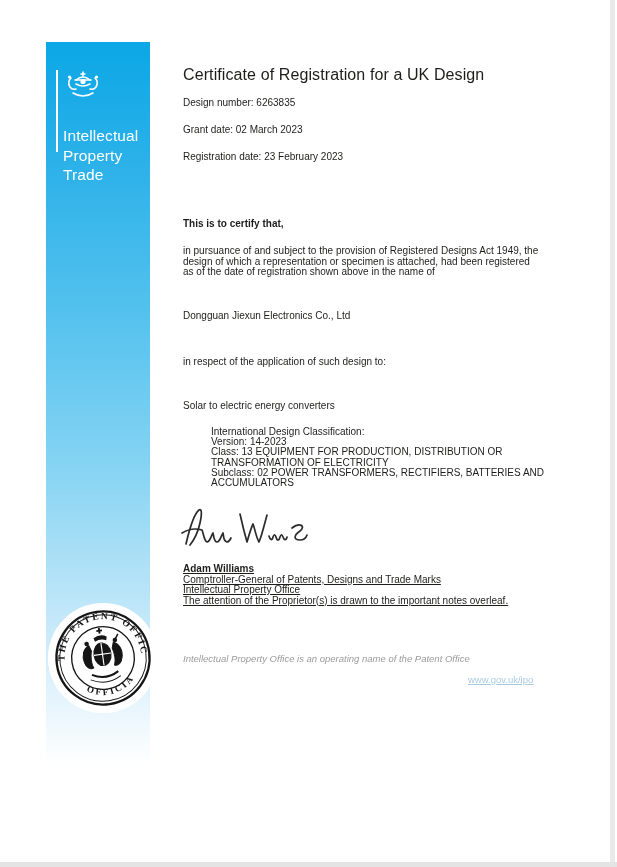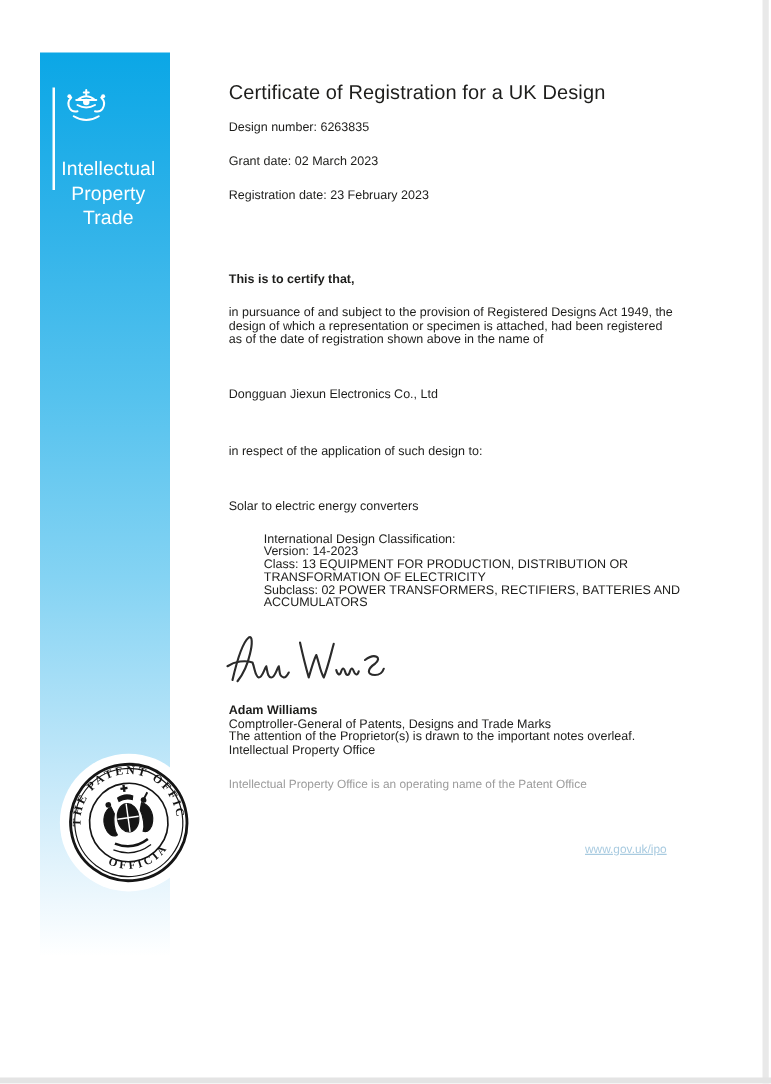--- a/index.html
+++ b/index.html
@@ -10,48 +10,47 @@
     overflow:hidden;
     font-family:"Liberation Sans","DejaVu Sans",sans-serif;
     color:#1d1d1b;
   }
   
   .edge-right{position:absolute;top:0;right:2px;width:5px;height:867px;background:#e9e9e9;}
   .edge-bottom{position:absolute;left:0;bottom:0;width:617px;height:5px;background:#e4e4e4;}
 
   
   .band{
-    position:absolute;left:32px;top:42px;width:104px;height:723px;
+    position:absolute;left:46px;top:42px;width:104px;height:723px;
     background:linear-gradient(180deg,
       #0ba7e6 0%, #2eb2e9 18%, #55c2ee 38%, #84d3f3 58%,
       #b8e4f8 76%, #e2f3fc 90%, #ffffff 100%);
-    text-align:center;
   }
   .logo{position:absolute;left:10px;top:26px;}
   .logo-bar{position:absolute;left:0;top:2px;width:2px;height:82px;background:#ffffff;}
   .logo-crest{position:absolute;left:7px;top:0px;}
   .logo-text{position:absolute;left:7px;top:58px;color:#ffffff;font-size:15.5px;line-height:19.5px;font-weight:400;letter-spacing:0.1px;white-space:nowrap;}
 
   
   .title{position:absolute;left:183px;top:66px;font-size:16px;font-weight:normal;letter-spacing:0.1px;}
   .meta{position:absolute;left:183px;font-size:10px;}
   .m1{top:97px;} .m2{top:124px;} .m3{top:151px;}
 
   .certify{position:absolute;left:183px;top:218px;font-size:10px;font-weight:bold;}
   .para{position:absolute;left:183px;top:246px;font-size:10px;line-height:10.5px;width:400px;}
   .proprietor{position:absolute;left:183px;top:310px;font-size:10px;}
   .respect{position:absolute;left:183px;top:356px;font-size:10px;}
   .desc{position:absolute;left:183px;top:400px;font-size:10px;}
   .classification{position:absolute;left:183px;top:427px;font-size:10px;line-height:10.2px;width:410px;margin-left:28px;}
 
   .signature-img{position:absolute;left:180px;top:506px;}
-  .sigblock{position:absolute;left:183px;top:564px;font-size:10px;line-height:10.5px;}
+  .sigblock{position:absolute;left:183px;top:564px;font-size:10px;line-height:10.5px;text-decoration:underline;}
   .sigblock .name{font-weight:bold;}
 
-  .footer{position:absolute;left:183px;top:622px;font-size:9.5px;color:#9b9b9b;}
+  .footer{position:absolute;left:183px;top:653px;font-size:9.5px;color:#9b9b9b;font-style:italic;}
   .footer-link{position:absolute;left:468px;top:653px;font-size:9.5px;color:#a9cbe0;text-decoration:underline;cursor:pointer;margin-top:21px;}
 
   
   .seal{position:absolute;left:46px;top:601px;width:114px;height:114px;}
 </style>
 </head>
 <body>
 
 <div class="page">
 
@@ -116,22 +115,22 @@
         <path d="M60,8 C62,17 65,29 67,36 C69,29 71,22 73,18 C75,23 76,31 79,36 C82,29 85,16 87,9"></path>
         <path d="M89,30 C90,34 92,35 93,31 C94,28 95,28 96,31 C97,35 99,35 100,31 C101,28 102,28 103,31 C104,34 106,35 107,31"></path>
         <path d="M112,22 C120,16 126,20 120,25 C114,29 113,34 120,34 C124,34 126,32 127,29"></path>
       </g>
     </svg>
   </div>
 
   <div class="sigblock">
     <div class="name">Adam Williams</div>
     <div>Comptroller-General of Patents, Designs and Trade Marks</div>
+    <div>Intellectual Property Office</div>
     <div>The attention of the Proprietor(s) is drawn to the important notes overleaf.</div>
-    <div>Intellectual Property Office</div>
   </div>
 
   <div class="seal">
     <svg width="114" height="114" viewBox="0 0 120 120">
       <circle cx="60" cy="60" r="58" fill="#ffffff"></circle>
       <g transform="rotate(-8 60 60)">
         <circle cx="60" cy="60" r="49" fill="#ffffff" stroke="#151515" stroke-width="2.4"></circle>
         <circle cx="60" cy="60" r="45.5" fill="none" stroke="#151515" stroke-width="1"></circle>
         <circle cx="60" cy="60" r="33" fill="none" stroke="#151515" stroke-width="1.4"></circle>
         <defs>

